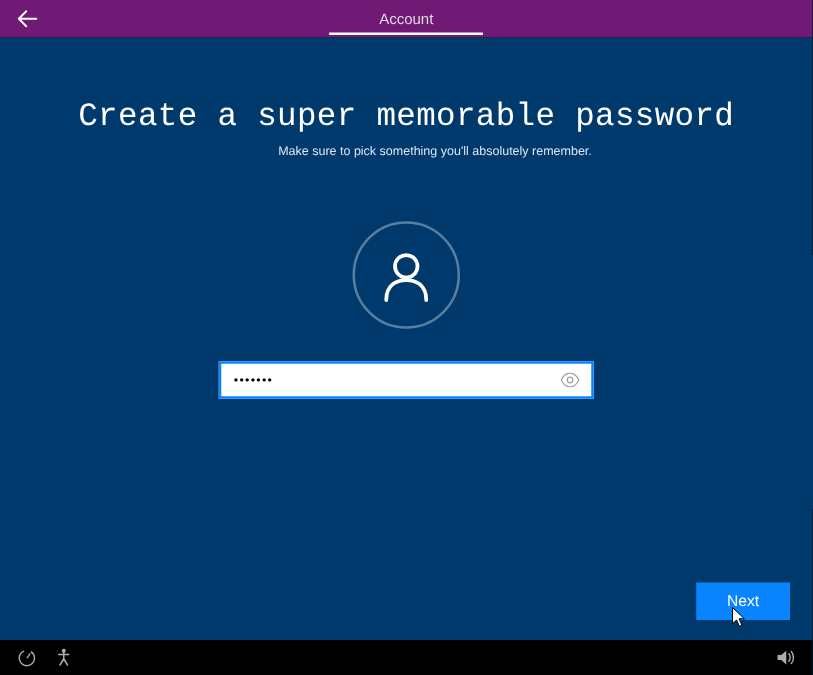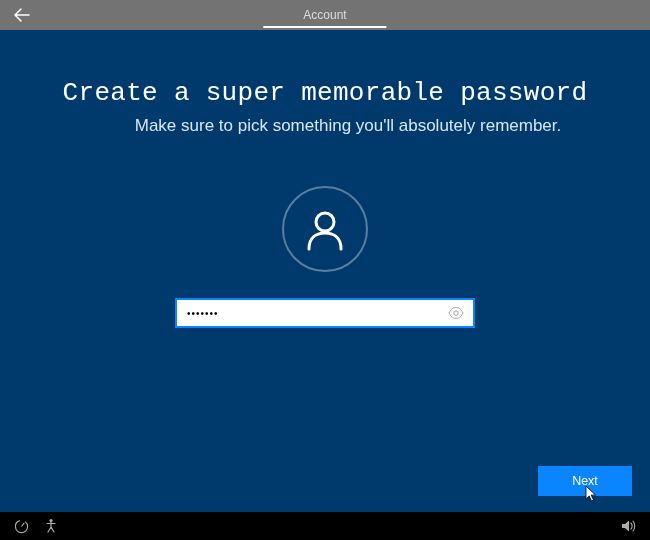--- a/index.html
+++ b/index.html
@@ -6,21 +6,21 @@
   html, body { width: 650px; height: 540px; overflow: hidden; }
   body {
     font-family: "Segoe UI", Arial, sans-serif;
     background: #000;
     color: #fff;
     display: flex;
     flex-direction: column;
   }
   .topbar {
     height: 30px;
-    background: #737373;
+    background: #701a75;
     display: flex;
     align-items: center;
     position: relative;
   }
   .back-btn {
     width: 32px; height: 30px;
     display: flex; align-items: center; justify-content: center;
     cursor: pointer;
     margin-left: 6px;
   }
@@ -42,21 +42,21 @@
     position: relative;
   }
   .title {
     font-size: 26px;
     font-weight: 300;
     margin-top: 48px;
     letter-spacing: 0.3px;
     font-family: Liberation Mono, monospace;
   }
   .subtitle {
-    font-size: 17px;
+    font-size: 10px;
     color: #d8e6f3;
     margin-top: 8px;
     margin-left: 46px;
   }
   .avatar-ring {
     width: 86px; height: 86px;
     border: 2px solid rgba(255,255,255,0.35);
     border-radius: 50%;
     margin-top: 50px;
     display: flex; align-items: center; justify-content: center;
@@ -83,21 +83,21 @@
   .reveal-btn {
     width: 18px; height: 18px;
     display: flex; align-items: center; justify-content: center;
     cursor: pointer;
     opacity: 0.55;
   }
   .next-btn {
     position: absolute;
     right: 18px;
     bottom: 16px;
-    width: 94px;
+    width: 75px;
     height: 30px;
     background: #0a84ff;
     border: none;
     color: #fff;
     font-size: 12.5px;
     cursor: pointer;
     display: flex;
     align-items: center;
     justify-content: center;
   }

